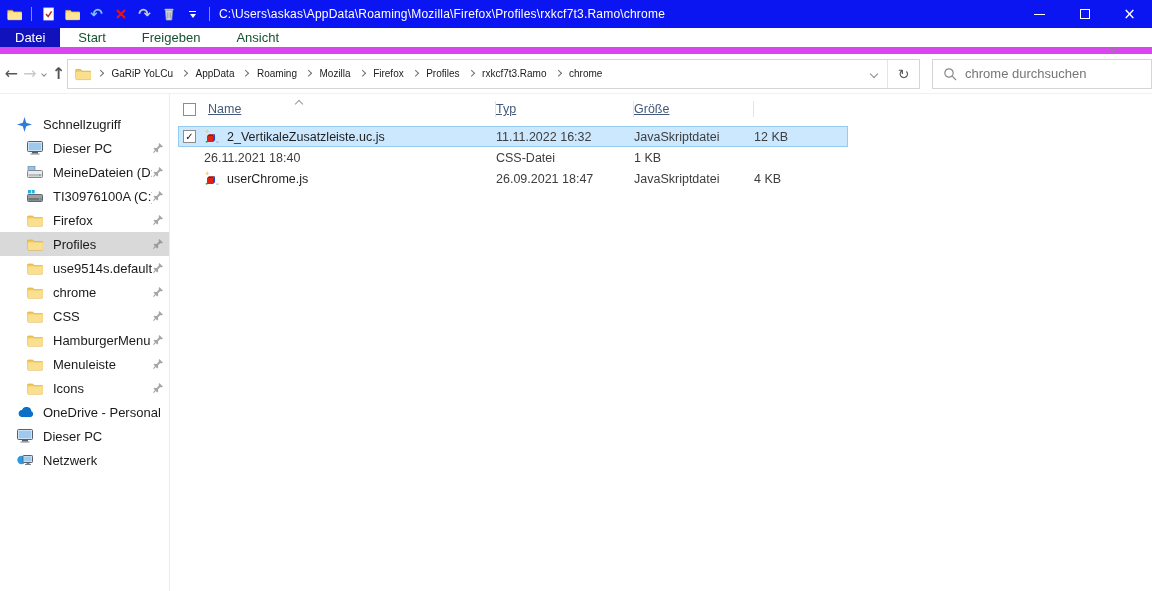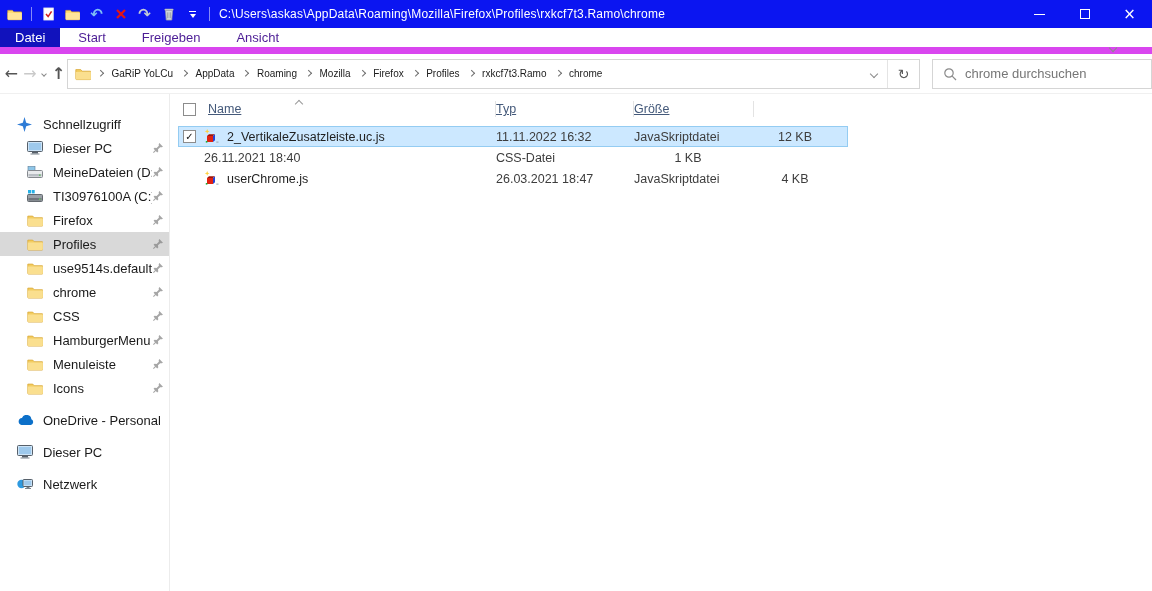--- a/index.html
+++ b/index.html
@@ -19,21 +19,21 @@
   .qat-dd .ovl { width:7px; height:1px; background:#fff; }
   .qat-dd .tri { width:0; height:0; border-left:3.5px solid transparent; border-right:3.5px solid transparent; border-top:4px solid #fff; margin-top:2px; }
   .title-path { margin-left:7px; font-size:12px; white-space:nowrap; letter-spacing:.2px; }
   .win-controls { margin-left:auto; display:flex; height:100%; }
   .wc { width:45px; height:100%; display:flex; align-items:center; justify-content:center; font-size:15px; }
   .wc-min i { display:block; width:11px; border-top:1px solid #fff; }
   .wc-max i { display:block; width:10px; height:10px; border:1px solid #fff; }
 
   
   .ribbon { height:26px; flex:none; background:#fff; border-bottom:7px solid #d946ef; display:flex; align-items:stretch; position:relative; }
-  .tab { padding:0 18px; display:flex; align-items:center; font-size:13px; color:#4c1d95; cursor:default; }
+  .tab { padding:0 18px; display:flex; align-items:center; font-size:13px; color:#14532d; cursor:default; }
   .tab.active { background:#1112bc; color:#fff; padding:0 15px; }
   .ribbon-collapse { position:absolute; right:36px; top:9px; }
   .chev { display:inline-block; width:6px; height:6px; border-right:1.2px solid #8a8a8a; border-bottom:1.2px solid #8a8a8a; transform:rotate(45deg); }
   .chev.sm { width:4px; height:4px; }
   .chev.right { transform:rotate(-45deg); width:4.5px; height:4.5px; border-color:#6f6f6f; }
   .chev.up { transform:rotate(-135deg); border-color:#9a9a9a; }
 
   
   .toolbar { height:40px; flex:none; background:#fff; display:flex; align-items:center; border-bottom:1px solid #f0f0f0; overflow:hidden; }
   .nav-ico { text-align:center; color:#555; font-size:16px; }
@@ -53,38 +53,38 @@
   .searchbox svg { margin:0 8px 0 10px; flex:none; }
   .searchbox input { border:none; outline:none; flex:1; font-size:13px; font-family:inherit; color:#3b82f6; background:transparent; }
   .searchbox input::placeholder { color:#767676; opacity:1; }
 
   
   .main { flex:1; display:flex; min-height:0; }
   .sidebar { width:170px; flex:none; border-right:1px solid #ececec; padding-top:18px; }
   .side-item { height:24px; display:flex; align-items:center; padding-left:17px; font-size:13px; color:#1a1a1a; white-space:nowrap; }
   .side-item.lvl1 { padding-left:27px; }
   .side-item.hl { background:#d9d9d9; }
-  .side-item.sect { margin-top:8px; }
+  .side-item.sect { }
   .sicon { width:18px; height:16px; margin-right:8px; flex:none; display:flex; align-items:center; }
   .slabel { overflow:hidden; }
   .pin { margin-left:auto; margin-right:5px; flex:none; display:flex; }
 
   
   .content { flex:1; position:relative; background:#fff; }
   .grid5 { display:grid; grid-template-columns:26px 292px 138px 120px 94px; }
   .listhead { margin-left:8px; width:670px; height:30px; align-items:center; color:#44597a; font-size:12.5px; position:relative; }
   .hcell { position:relative; height:100%; display:flex; align-items:center;text-decoration:underline; }
   .hcell.b::after { content:""; position:absolute; right:0; top:7px; height:16px; width:1px; background:#e3e3e3; }
   .sort-ind { position:absolute; left:118px; top:2px; }
   .cb { width:13px; height:13px; border:1px solid #8c8c8c; background:#fff; margin-left:5px; display:flex; align-items:center; justify-content:center; font-size:10px; color:#111; flex:none; }
   .rows { margin-left:8px; width:670px; margin-top:2px; }
   .row { height:21px; align-items:center; font-size:12.5px; color:#1f1f1f; }
   .row.selected { background:#cce8ff; box-shadow:inset 0 0 0 1px #94ccf2; }
   .row .c-date, .row .c-type { color:#3d3d3d; }
-  .row .c-size { text-align:center; padding-right:12px; color:#3d3d3d; }
+  .row .c-size { text-align:left; padding-right:12px; color:#3d3d3d; }
   .c-name { display:flex; align-items:center; overflow:hidden; }
   .fic { width:16px; height:16px; margin-right:7px; flex:none; display:flex; }
 </style>
 </head>
 <body>
 
 <div class="window">
 
   <header class="titlebar">
     <div class="qat">
@@ -506,21 +506,21 @@
                   <path d="M3.2 0L3.9 1.7 5.6 2.4 3.9 3.1 3.2 4.8 2.5 3.1 0.8 2.4 2.5 1.7z" fill="#ffd23e"></path>
                   <path d="M3 7l2-1.7h6L9 7z" fill="#9e1408"></path>
                   <path d="M9 7l2-1.7v6L9 13z" fill="#2543d8"></path>
                   <rect x="3" y="7" width="6" height="6" fill="#e22210"></rect>
                   <rect x="1.8" y="12" width="1.6" height="1.6" fill="#1daf3c"></rect>
                   <rect x="12.3" y="12.6" width="2.2" height="1" fill="#9aa4ae"></rect>
                 </svg>
             </span>
             <span>userChrome.js</span>
           </span>
-          <span class="c-date">26.03.2021 18:47</span>
+          <span class="c-date">26.09.2021 18:47</span>
           <span class="c-type">JavaSkriptdatei</span>
           <span class="c-size">4 KB</span>
         </div>
 
       </div>
     </section>
   </div>
 </div>
 
 </body></html>

